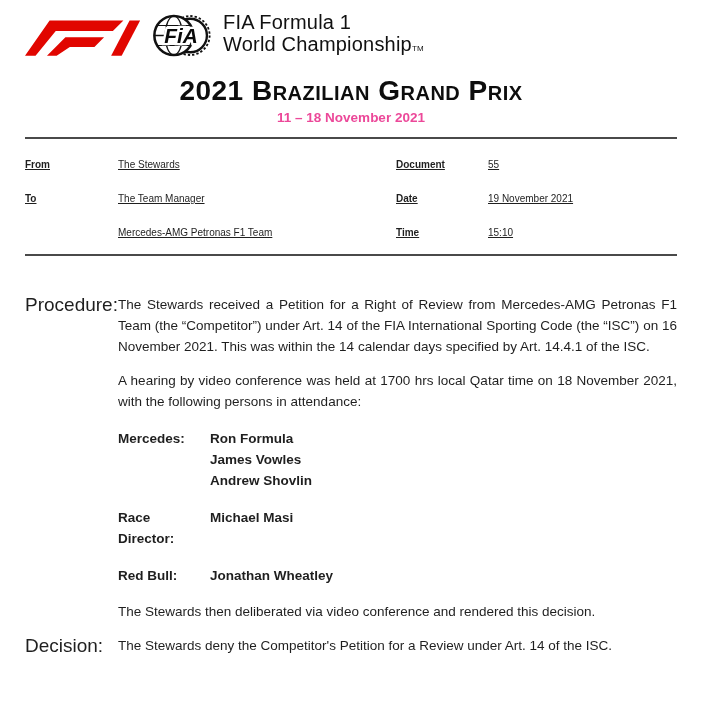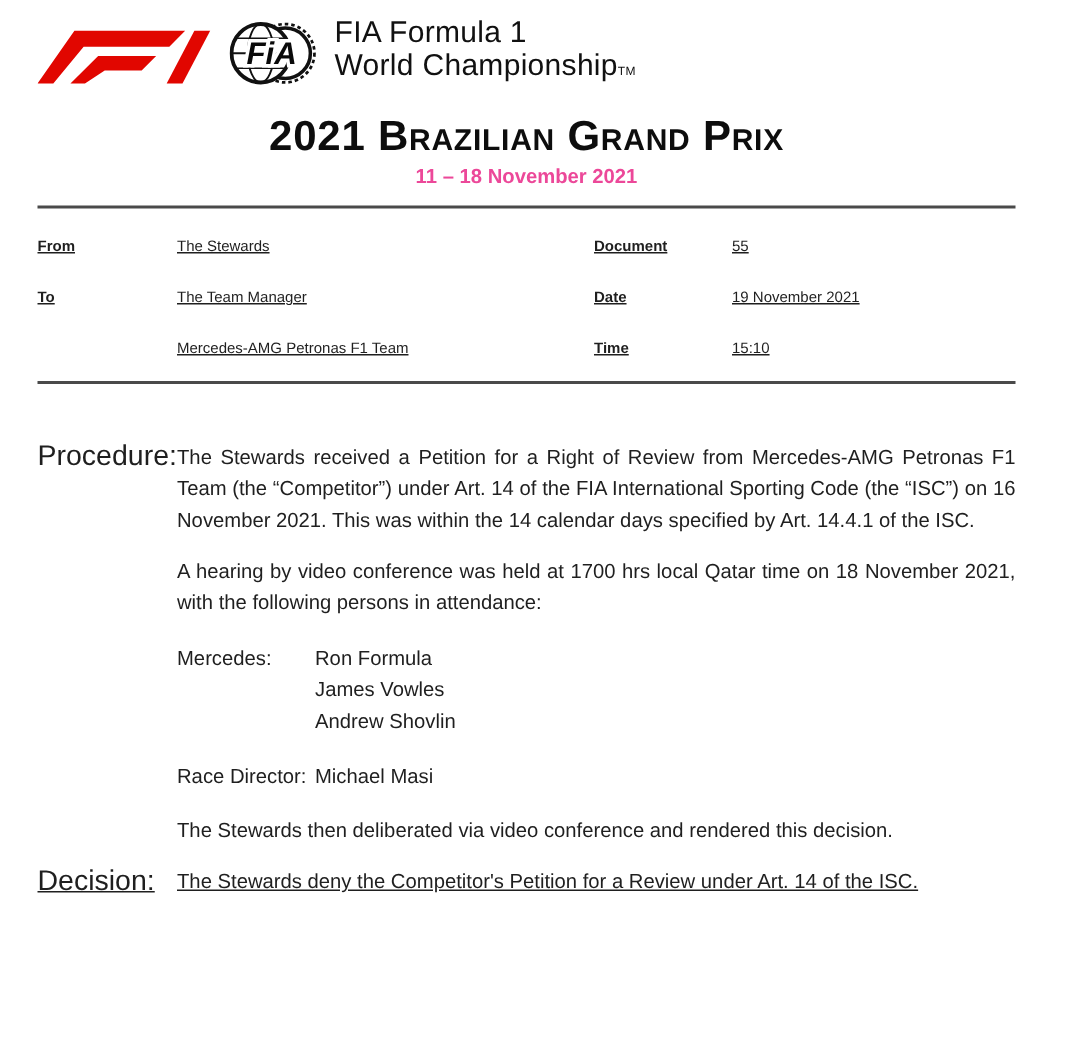--- a/index.html
+++ b/index.html
@@ -49,24 +49,24 @@
   }
   .meta > div { padding:8px 0; line-height:18px; }
   .meta .lbl { font-weight:bold; }
 
   
   .body-section { margin-top:38px; font-size:13.5px; line-height:21px; }
   .row { display:flex; }
   .label-col { width:93px; flex-shrink:0; font-size:19px; }
   .content-col { flex:1; min-width:0; }
   .content-col p { margin:0 0 13px; text-align:justify; }
-  .att { display:flex; margin:16px 0 15px; }
+  .att { display:flex; margin:16px 0 15px;font-weight:bold; }
   .att .role { width:92px; flex-shrink:0; }
   .att .names { flex:1; }
-  .decision-row { margin-top:0;text-decoration:underline; }
+  .decision-row { margin-top:0; }
 </style>
 </head>
 <body>
 
 <div class="page">
 
   <div class="logo-row">
     <svg class="f1-logo-svg" width="116" height="41" viewBox="0 0 132 46" aria-hidden="true">
       <polygon fill="#e10600" points="0,46 28,6 112,6 100,18 35,18 12,46"></polygon>
       <polygon fill="#e10600" points="25,46 46,25 90,25 79,36 51,36 36,46"></polygon>
@@ -133,20 +133,26 @@
           </div>
         </div>
 
         <div class="att">
           <div class="role">Race Director:</div>
           <div class="names">
             <div>Michael Masi</div>
           </div>
         </div>
 
+        <div class="att">
+          <div class="role">Red Bull:</div>
+          <div class="names">
+            <div>Jonathan Wheatley</div>
+          </div>
+        </div>
 
         <p>The Stewards then deliberated via video conference and rendered this decision.</p>
       </div>
     </div>
 
     <div class="row decision-row">
       <div class="label-col">Decision:</div>
       <div class="content-col">
         <p>The Stewards deny the Competitor's Petition for a Review under Art. 14 of the ISC.</p>
       </div>

